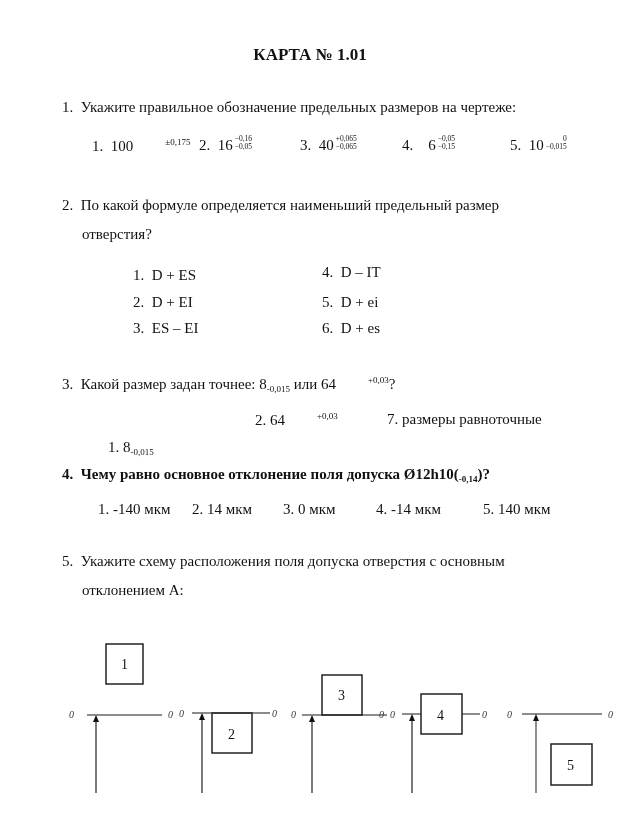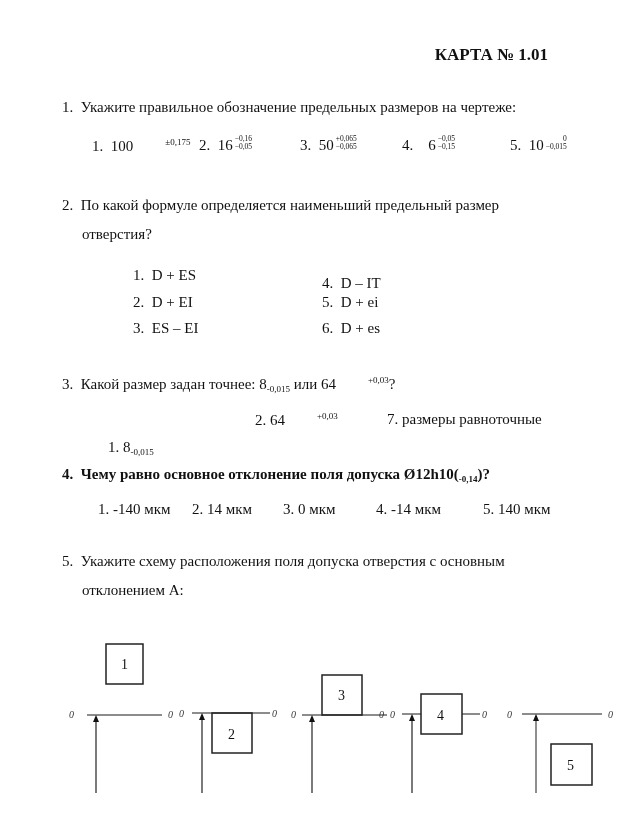--- a/index.html
+++ b/index.html
@@ -1,19 +1,19 @@
 <!DOCTYPE html>
 <html><head>
 <meta charset="utf-8">
 <style>
   html, body { margin: 0; padding: 0; background: #ffffff; }
   body { width: 626px; height: 829px; position: relative; overflow: hidden;
          font-family: "Liberation Serif", "DejaVu Serif", serif; color: #111; }
   .abs { position: absolute; white-space: nowrap; }
-  .title { left: 0; width: 548px; top: 45px; text-align: right; font-weight: bold; font-size: 17px; }
+  .title { left: 0; width: 548px; top: 45px; text-align: center; font-weight: bold; font-size: 17px; padding-left: 36px; }
   .q { font-size: 15px; }
   .opt { font-size: 15px; }
   .tol { display: inline-block; vertical-align: middle; line-height: 8px; font-size: 7.5px; margin-left: 2px; position: relative; top: -4px; text-align: right; }
   .tol span { display: block; }
   .sup { font-size: 9px; vertical-align: 6px; margin-left: 32px; }
   .sub { font-size: 9px; vertical-align: -3px; }
   svg { position: absolute; left: 0; top: 0; }
   .zero { font-family: "Liberation Serif", serif; font-style: italic; font-size: 10px; fill: #333; }
   .boxnum { font-family: "Liberation Serif", serif; font-size: 14px; fill: #111; }
 </style>
@@ -29,41 +29,41 @@
 <div class="abs opt" style="left:92px; top:137px;">
   <span>1.</span>&nbsp;
   <span>100</span><span class="sup">±0,175</span>
 </div>
 <div class="abs opt" style="left:199px; top:137px;">
   <span>2.</span>&nbsp;
   <span>16</span><span class="tol"><span>−0,16</span><span>−0,05</span></span>
 </div>
 <div class="abs opt" style="left:300px; top:137px;">
   <span>3.</span>&nbsp;
-  <span>50</span><span class="tol"><span>+0,065</span><span>−0,065</span></span>
+  <span>40</span><span class="tol"><span>+0,065</span><span>−0,065</span></span>
 </div>
 <div class="abs opt" style="left:402px; top:137px;">
   <span>4.</span>&nbsp;&nbsp;&nbsp;
   <span>6</span><span class="tol"><span>−0,05</span><span>−0,15</span></span>
 </div>
 <div class="abs opt" style="left:510px; top:137px;">
   <span>5.</span>&nbsp;
   <span>10</span><span class="tol"><span>0</span><span>−0,015</span></span>
 </div>
 
 <div class="abs q" style="left:62px; top:197px;">
   <span>2.</span>&nbsp;
   <span>По какой формуле определяется наименьший предельный размер</span>
 </div>
 <div class="abs q" style="left:82px; top:226px;">отверстия?</div>
 
 <div class="abs opt" style="left:133px; top:267px;"><span>1.</span>&nbsp;&nbsp;<span>D + ES</span></div>
 <div class="abs opt" style="left:133px; top:294px;"><span>2.</span>&nbsp;&nbsp;<span>D + EI</span></div>
 <div class="abs opt" style="left:133px; top:320px;"><span>3.</span>&nbsp;&nbsp;<span>ES – EI</span></div>
-<div class="abs opt" style="left:322px; top:275px;"><span>4.</span>&nbsp;&nbsp;<span>D – IT</span></div>
+<div class="abs opt" style="left:322px; top:264px;"><span>4.</span>&nbsp;&nbsp;<span>D – IT</span></div>
 <div class="abs opt" style="left:322px; top:294px;"><span>5.</span>&nbsp;&nbsp;<span>D + ei</span></div>
 <div class="abs opt" style="left:322px; top:320px;"><span>6.</span>&nbsp;&nbsp;<span>D + es</span></div>
 
 <div class="abs q" style="left:62px; top:375px;text-align:right;">
   <span>3.</span>&nbsp;
   <span>Какой размер задан точнее: 8</span><span class="sub">-0,015</span><span> или 64</span><span class="sup">+0,03</span><span>?</span>
 </div>
 <div class="abs opt" style="left:108px; top:411px;margin-top:28px;">
   <span>1. 8</span><span class="sub">-0,015</span>
 </div>

